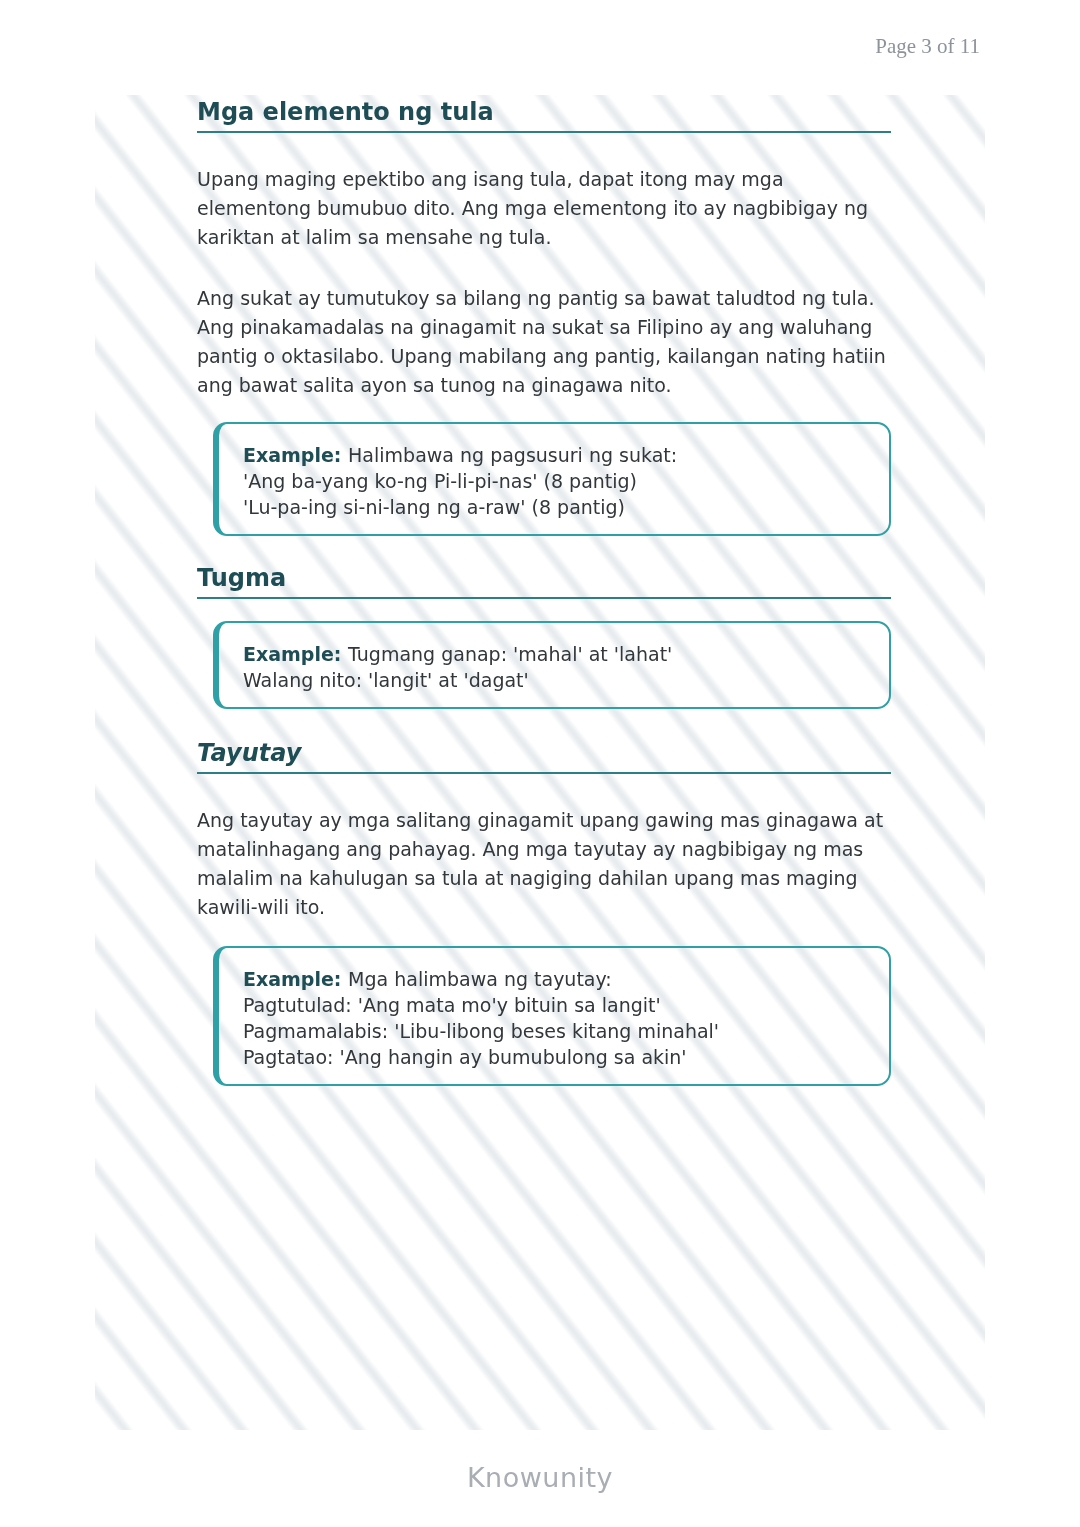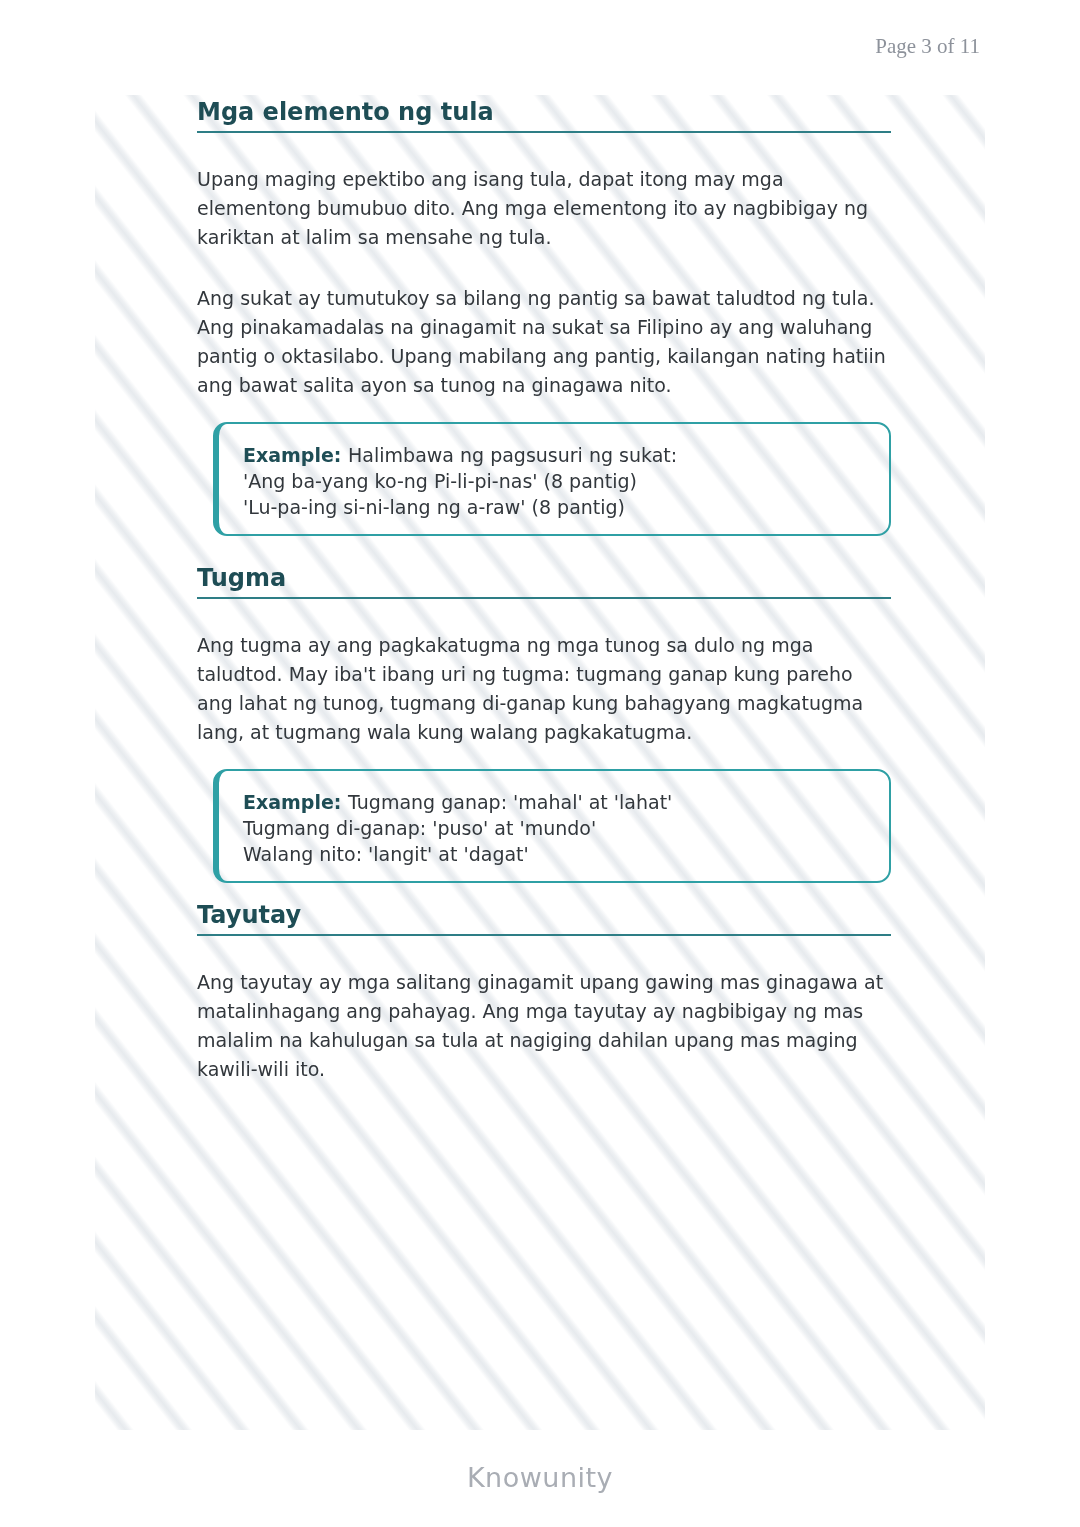--- a/index.html
+++ b/index.html
@@ -73,21 +73,21 @@
     background: transparent;
     margin-left: 16px;
   }
   .example-label {
     font-weight: bold;
     color: #1e4d55;
   }
 
   .mt24 { margin-top: 24px; }
   .mt30 { margin-top: 30px; }
-  .mt32 { margin-top: 20px; }
+  .mt32 { margin-top: 32px; font-style: italic; }
 
   .footer-brand {
     position: absolute;
     top: 1462px;
     left: 0;
     width: 100%;
     text-align: center;
     font-size: 27px;
     letter-spacing: 0.5px;
     color: #a9adb4;
@@ -109,28 +109,35 @@
   <div class="example-box">
     <div>
       <span class="example-label">Example: </span>
       <span>Halimbawa ng pagsusuri ng sukat:</span>
     </div>
     <div>'Ang ba-yang ko-ng Pi-li-pi-nas' (8 pantig)</div>
     <div>'Lu-pa-ing si-ni-lang ng a-raw' (8 pantig)</div>
   </div>
 
   <h2 class="sec-heading mt30">Tugma</h2>
-  <p class="sec-para">Ang tugma ay ang pagkakatugma ng mga tunog sa dulo ng mga taludtod. May iba't ibang uri ng tugma: tugmang ganap kung pareho ang lahat ng tunog, tugmang di-ganap kung bahagyang magkatugma lang, at tugmang wala kung walang pagkakatugma.</p>
   <div class="example-box">
     <div>
       <span class="example-label">Example: </span>
       <span>Tugmang ganap: 'mahal' at 'lahat'</span>
     </div>
-    <div>Tugmang di-ganap: 'puso' at 'mundo'</div>
     <div>Walang nito: 'langit' at 'dagat'</div>
   </div>
 
   <h2 class="sec-heading mt32">Tayutay</h2>
   <p class="sec-para">Ang tayutay ay mga salitang ginagamit upang gawing mas ginagawa at matalinhagang ang pahayag. Ang mga tayutay ay nagbibigay ng mas malalim na kahulugan sa tula at nagiging dahilan upang mas maging kawili-wili ito.</p>
+  <div class="example-box mt24">
+    <div>
+      <span class="example-label">Example: </span>
+      <span>Mga halimbawa ng tayutay:</span>
+    </div>
+    <div>Pagtutulad: 'Ang mata mo'y bituin sa langit'</div>
+    <div>Pagmamalabis: 'Libu-libong beses kitang minahal'</div>
+    <div>Pagtatao: 'Ang hangin ay bumubulong sa akin'</div>
+  </div>
 
 </div>
 
 <div class="footer-brand">Knowunity</div>
 
 </body></html>

